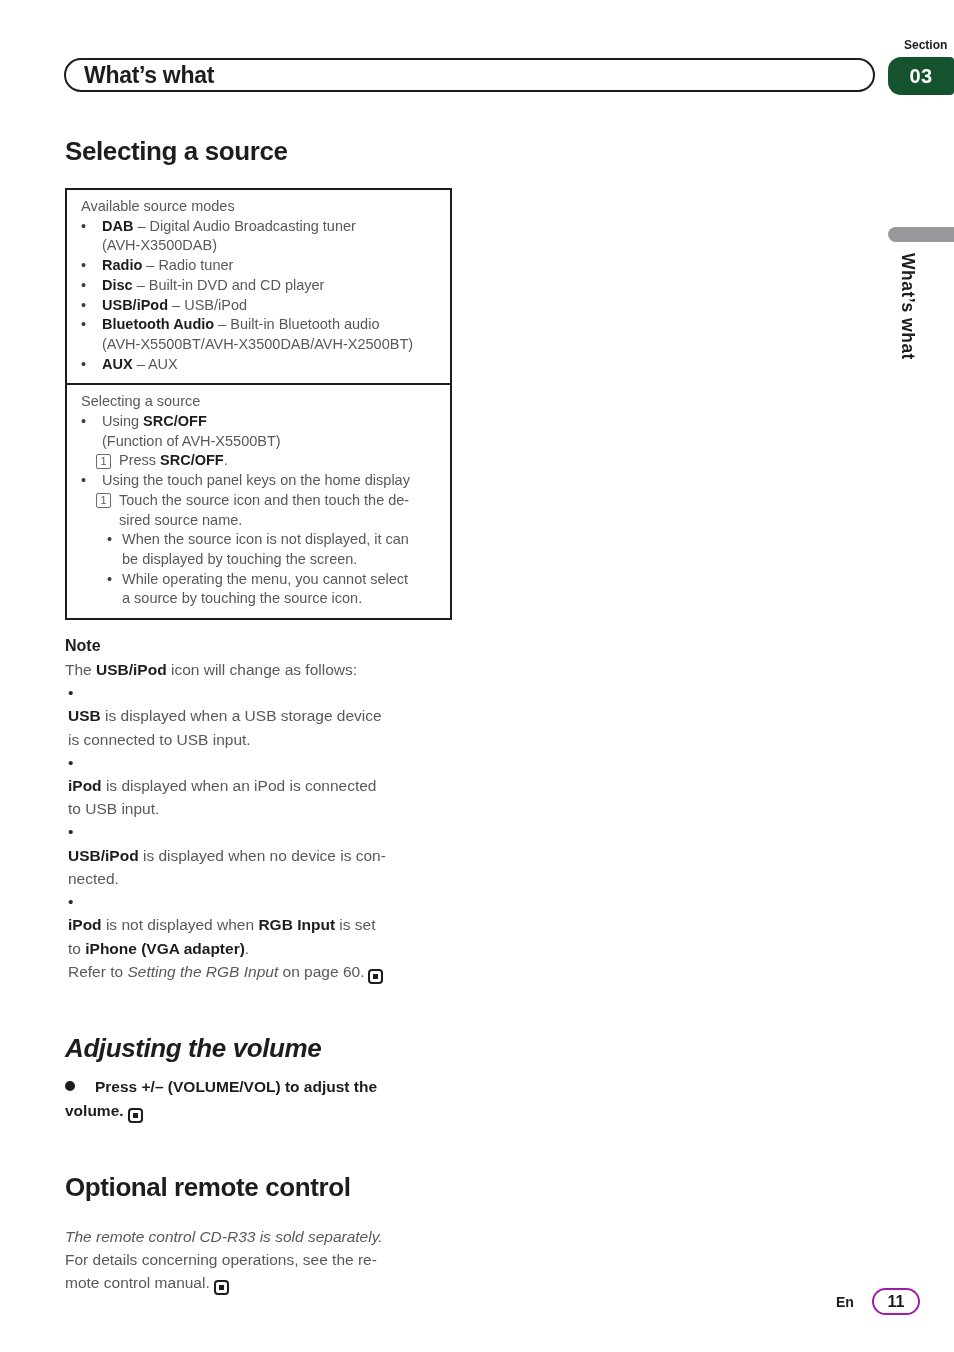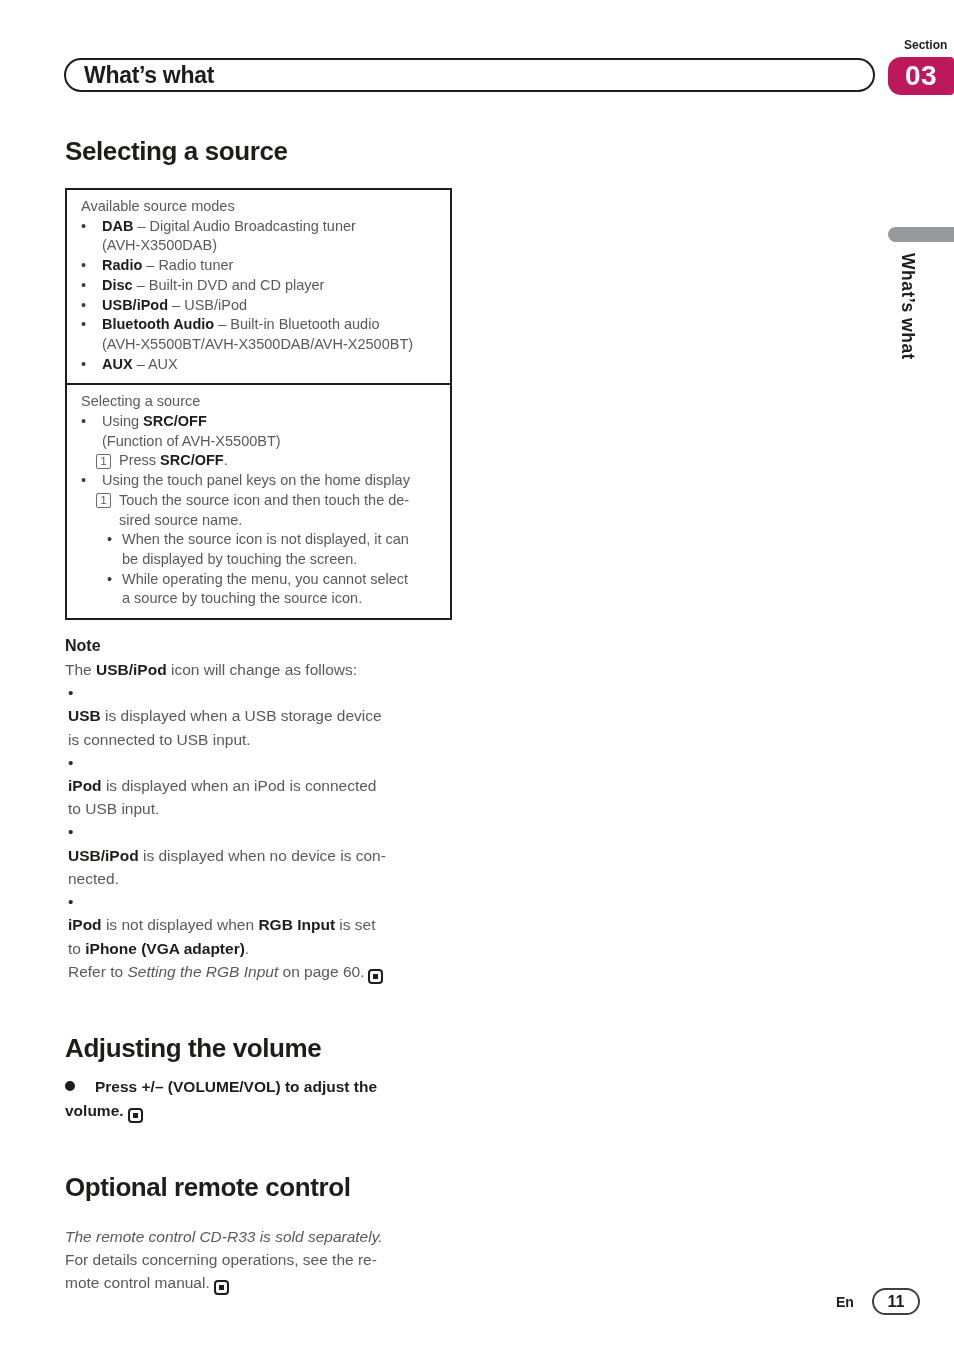--- a/index.html
+++ b/index.html
@@ -18,43 +18,43 @@
     border:2px solid #1d1d1b; border-radius:17px;
     display:flex; align-items:center; padding-left:18px; background:#fff;
   }
   .chapter-title { font-size:23px; font-weight:bold; color:#1d1d1b; letter-spacing:-0.3px; }
   .section-label {
     position:absolute; left:904px; top:38px;
     font-size:12px; font-weight:bold; color:#1d1d1b;
   }
   .section-badge {
     position:absolute; left:888px; top:57px; width:66px; height:38px;
-    background:#be185d; color:#ffffff; border-radius:13px 4px 4px 13px;
+    background:#14532d; color:#ffffff; border-radius:13px 4px 4px 13px;
     display:flex; align-items:center; justify-content:center;
-    font-size:28px; font-weight:bold; letter-spacing:0.5px;
+    font-size:20px; font-weight:bold; letter-spacing:0.5px;
   }
 
   
   .side-tab {
     position:absolute; left:888px; top:227px; width:66px; height:15px;
     background:#97999c; border-radius:7.5px 0 0 7.5px;
   }
   .side-vertical {
     position:absolute; left:897px; top:253px;
     writing-mode:vertical-rl;
     font-size:17.5px; font-weight:bold; color:#1d1d1b; letter-spacing:0.5px;
   }
 
   
   .content { position:absolute; left:65px; top:137px; width:392px; }
   h2 {
     font-size:26px; line-height:28px; font-weight:bold;
     color:#1d1d1b; letter-spacing:-0.4px;
   }
-  .h2-adjust { margin-top:50px; }
+  .h2-adjust { margin-top:50px;font-style:italic; }
   .h2-remote { margin-top:50px; }
 
   .box {
     border:2px solid #1d1d1b; width:387px;
     padding:7px 8px 9px 12px;
     font-size:14.5px; line-height:19.7px;
   }
   .box1 { margin-top:23px; }
   .box2 { margin-top:-2px; }
   .box-title { padding-left:2px; }
@@ -95,21 +95,21 @@
     border:2px solid #1d1d1b; border-radius:4px;
     align-items:center; justify-content:center;
     margin-left:4px; vertical-align:-2px;
   }
   .icon-end-of-section .dot { width:5px; height:5px; background:#1d1d1b; }
 
   
   .lang { position:absolute; left:836px; top:1294px; font-size:14px; font-weight:bold; color:#1d1d1b; }
   .page-pill {
     position:absolute; left:872px; top:1288px; width:48px; height:27px;
-    border:2px solid #404040; border-radius:13.5px;
+    border:2px solid #a21caf; border-radius:13.5px;
     display:flex; align-items:center; justify-content:center;
     font-size:16px; font-weight:bold; color:#1d1d1b;
   }
 </style>
 </head>
 <body>
 
 <div class="page">
 
   <div class="title-box">

